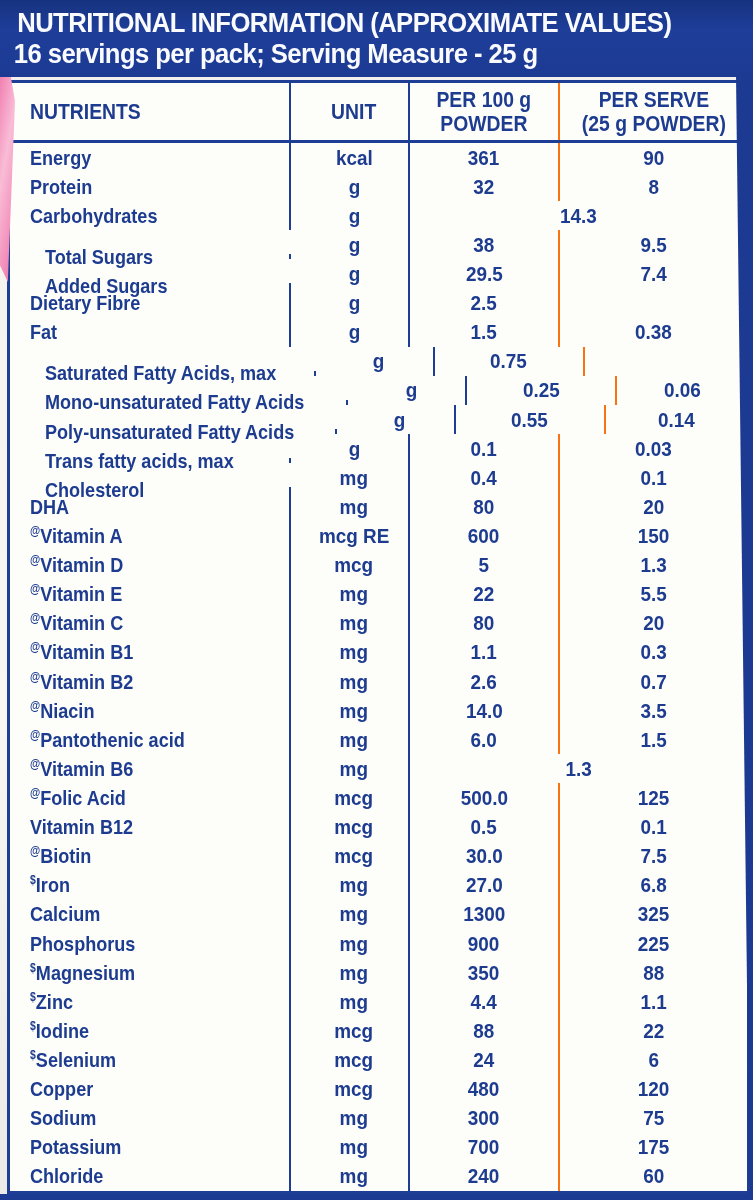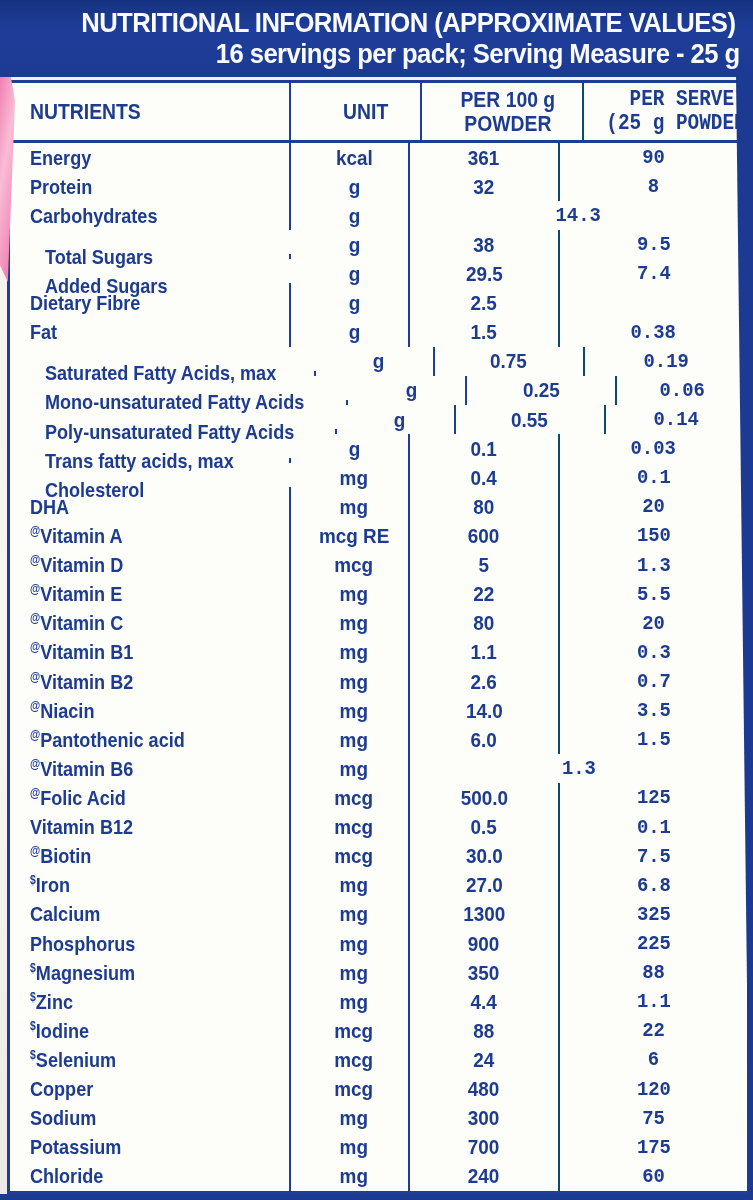--- a/index.html
+++ b/index.html
@@ -5,21 +5,21 @@
   html,body { margin:0; padding:0; }
   .stage {
     position:relative; width:753px; height:1200px; overflow:hidden;
     background:linear-gradient(180deg,#e9e8e5 0%, #f3f2ef 8%, #f7f6f3 60%, #eceae7 100%);
     font-family:"Liberation Sans", sans-serif;
   }
   
   .band {
     position:absolute; left:0; top:0; width:100%; height:77px;
     background:linear-gradient(180deg,#16327f,#1e3e9a 40%,#1c3a92);
-    display:flex; flex-direction:column; justify-content:center; align-items:flex-end;
+    display:flex; flex-direction:column; justify-content:center; align-items:flex-start;
     z-index:3;
   }
   .band .t1, .band .t2 {
     color:#fafbff; font-weight:bold; white-space:nowrap;
     transform:scaleX(0.95); letter-spacing:-0.6px;
   }
   .band .t1 { font-size:27px; line-height:32px; }
   .band .t2 { font-size:27px; line-height:31px; }
   
   .right-taper {
@@ -34,31 +34,31 @@
     position:absolute; left:0; top:44px; width:15px; height:238px; z-index:2;
     background:linear-gradient(100deg,#ef6ea6 0%, #f9bcd6 45%, #ef6ea6 100%);
     clip-path:polygon(0 0, 48% 5%, 100% 24%, 52% 100%, 0 93%);
   }
   
   .table {
     position:absolute; left:7px; top:80px; width:743px; height:1114px;
     box-sizing:border-box; border:3px solid #1e3e96; background:#fdfdfa;
     display:flex; flex-direction:column; z-index:1;
   }
-  .thead { display:flex; flex:0 0 57px; border-bottom:3px solid #1e3e96;gap:12px; }
+  .thead { display:flex; flex:0 0 57px; border-bottom:3px solid #1e3e96; }
   .tbody { display:flex; flex-direction:column; flex:1 1 auto;text-align:center; }
   .row   { display:flex; flex:1 1 0; min-height:0; }
   .cell {
     box-sizing:border-box; display:flex; align-items:center;
     color:#1d3c90; font-weight:bold;
   }
   .c1 { flex:0 0 281px; padding-left:20px; justify-content:flex-start; border-right:2px solid #1e3e96; }
   .c2 { flex:0 0 119px; justify-content:center; border-right:2px solid #1e3e96;padding-left:9px; }
-  .c3 { flex:0 0 150px; justify-content:center; border-right:2px solid #0c4a6e; }
-  .c4 { flex:1 1 auto;  justify-content:center;font-family:Liberation Mono, monospace; }
+  .c3 { flex:0 0 150px; justify-content:center; border-right:2px solid #f97316; }
+  .c4 { flex:1 1 auto;  justify-content:center; }
   .indent { padding-left:35px;margin-top:24px; }
   .label {
     font-size:21px; white-space:nowrap;
     transform:scaleX(0.86); transform-origin:0 50%;
   }
   .val { font-size:21px; white-space:nowrap; transform:scaleX(0.9); }
   .label sup { font-size:58%; line-height:0; vertical-align:super; }
   .hlabel {
     font-size:22px; white-space:nowrap; line-height:1.08; text-align:center;
     transform:scaleX(0.88);
@@ -196,23 +196,20 @@
         <div class="row">
           <div class="cell c1 indent">
             <span class="label">Saturated Fatty Acids, max</span>
           </div>
           <div class="cell c2">
             <span class="val">g</span>
           </div>
           <div class="cell c3">
             <span class="val">0.75</span>
           </div>
-          <div class="cell c4">
-            <span class="val">0.19</span>
-          </div>
         </div>
         <div class="row">
           <div class="cell c1 indent">
             <span class="label">Mono-unsaturated Fatty Acids</span>
           </div>
           <div class="cell c2">
             <span class="val">g</span>
           </div>
           <div class="cell c3">
             <span class="val">0.25</span>

